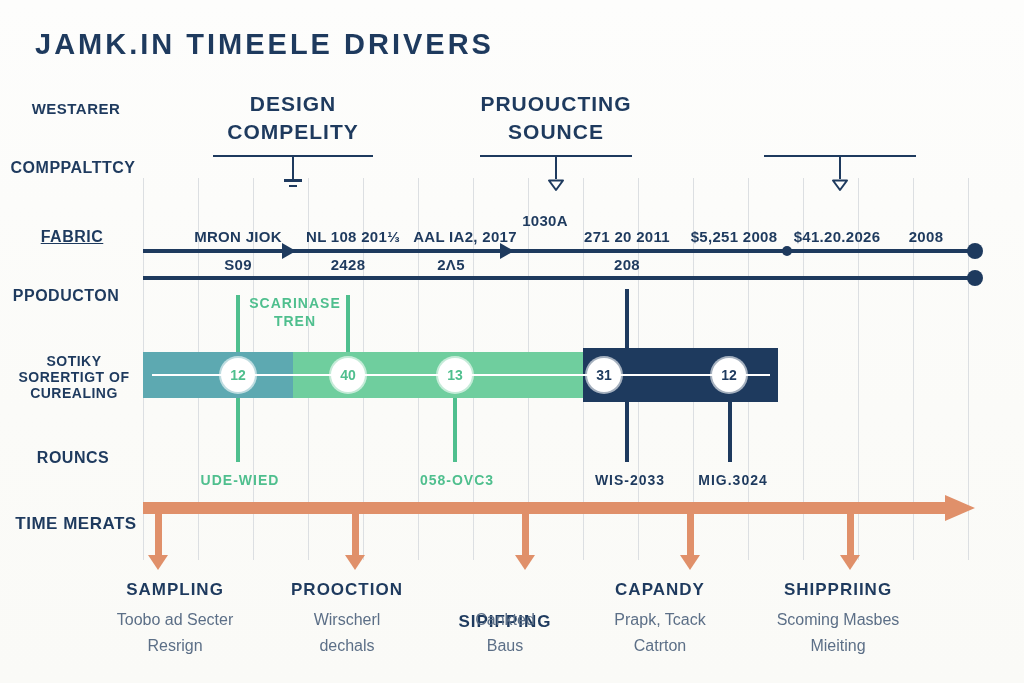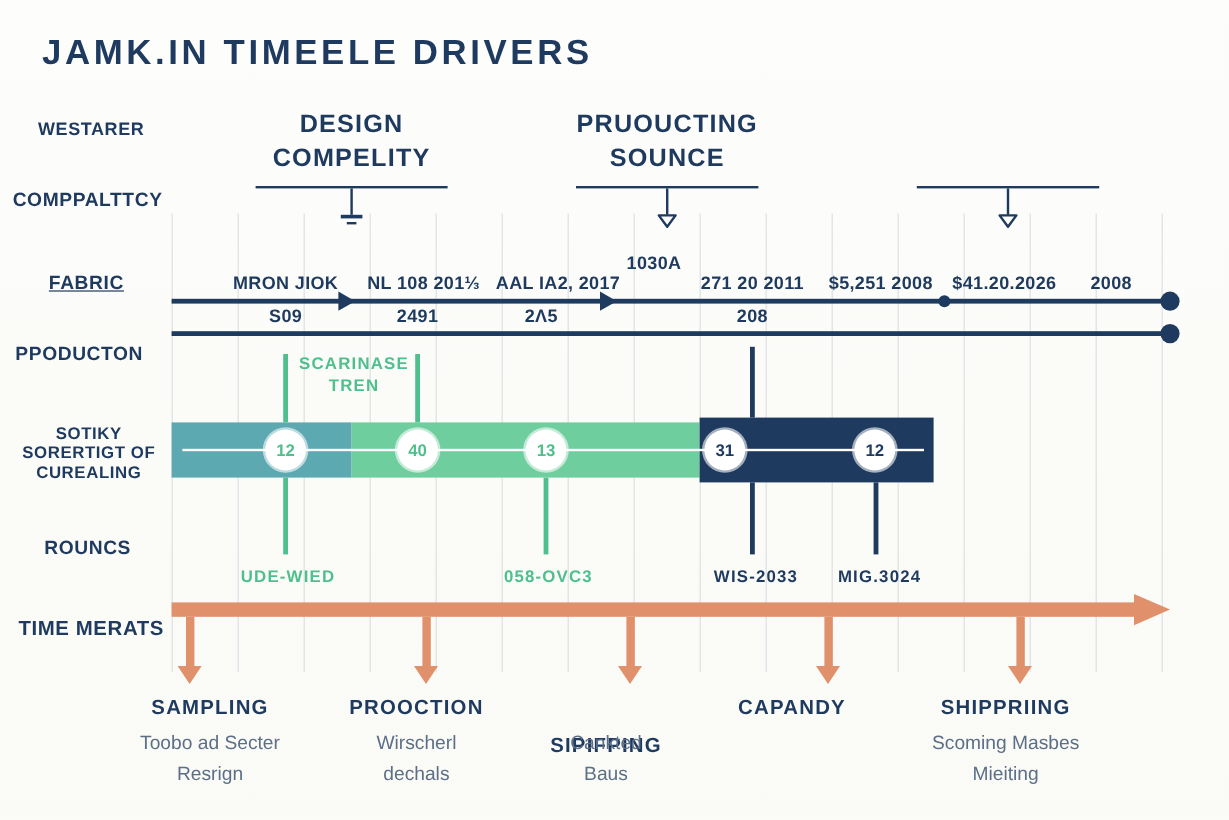--- a/index.html
+++ b/index.html
@@ -76,21 +76,21 @@
       <div class="abs" style="left: 967px; top: 270px; width: 16px; height: 16px; border-radius: 50%; background: rgb(30, 58, 94);"></div>
       <div class="ctr tl-label" style="left: 238px; top: 236px;">MRON JIOK</div>
       <div class="ctr tl-label" style="left: 353px; top: 236px;">NL 108  201⅓</div>
       <div class="ctr tl-label" style="left: 465px; top: 236px;">AAL IA2, 2017</div>
       <div class="ctr tl-label" style="left: 545px; top: 220px;">1030A</div>
       <div class="ctr tl-label" style="left: 627px; top: 236px;">271 20 2011</div>
       <div class="ctr tl-label" style="left: 734px; top: 236px;">$5,251 2008</div>
       <div class="ctr tl-label" style="left: 837px; top: 236px;">$41.20.2026</div>
       <div class="ctr tl-label" style="left: 926px; top: 236px;">2008</div>
       <div class="ctr tl-label" style="left: 238px; top: 264px;">S09</div>
-      <div class="ctr tl-label" style="left: 348px; top: 264px;">2491</div>
+      <div class="ctr tl-label" style="left: 348px; top: 264px;">2428</div>
       <div class="ctr tl-label" style="left: 451px; top: 264px;">2Λ5</div>
       <div class="ctr tl-label" style="left: 627px; top: 264px;">208</div>
       <div class="abs" style="left: 236px; top: 295px; width: 4px; height: 57px; background: rgb(79, 191, 142);"></div>
       <div class="abs" style="left: 346px; top: 295px; width: 4px; height: 57px; background: rgb(79, 191, 142);"></div>
       <div class="abs" style="left: 236px; top: 398px; width: 4px; height: 64px; background: rgb(79, 191, 142);"></div>
       <div class="abs" style="left: 453px; top: 398px; width: 4px; height: 64px; background: rgb(79, 191, 142);"></div>
       <div class="abs" style="left: 625px; top: 289px; width: 4px; height: 59px; background: rgb(30, 58, 94);"></div>
       <div class="abs" style="left: 625px; top: 402px; width: 4px; height: 60px; background: rgb(30, 58, 94);"></div>
       <div class="abs" style="left: 728px; top: 402px; width: 4px; height: 60px; background: rgb(30, 58, 94);"></div>
       <div class="abs" style="left: 143px; top: 352px; width: 150px; height: 46px; background: rgb(93, 169, 177);"></div>
@@ -123,17 +123,19 @@
       <div class="ctr stage-t" style="left: 175px; top: 590px;">SAMPLING</div>
       <div class="ctr stage-s" style="left: 175px; top: 633px;">Toobo ad Secter
 Resrign</div>
       <div class="ctr stage-t" style="left: 347px; top: 590px;">PROOCTION</div>
       <div class="ctr stage-s" style="left: 347px; top: 633px;">Wirscherl
 dechals</div>
       <div class="ctr stage-t" style="left: 505px; top: 622px;">SIPIFPING</div>
       <div class="ctr stage-s" style="left: 505px; top: 633px;">Cankted
 Baus</div>
       <div class="ctr stage-t" style="left: 660px; top: 590px;">CAPANDY</div>
+      <div class="ctr stage-s" style="left: 660px; top: 633px;">Prapk, Tcack
+Catrton</div>
       <div class="ctr stage-t" style="left: 838px; top: 590px;">SHIPPRIING</div>
       <div class="ctr stage-s" style="left: 838px; top: 633px;">Scoming Masbes
 Mieiting</div>
     </div>
 </div>
 
 </body></html>

